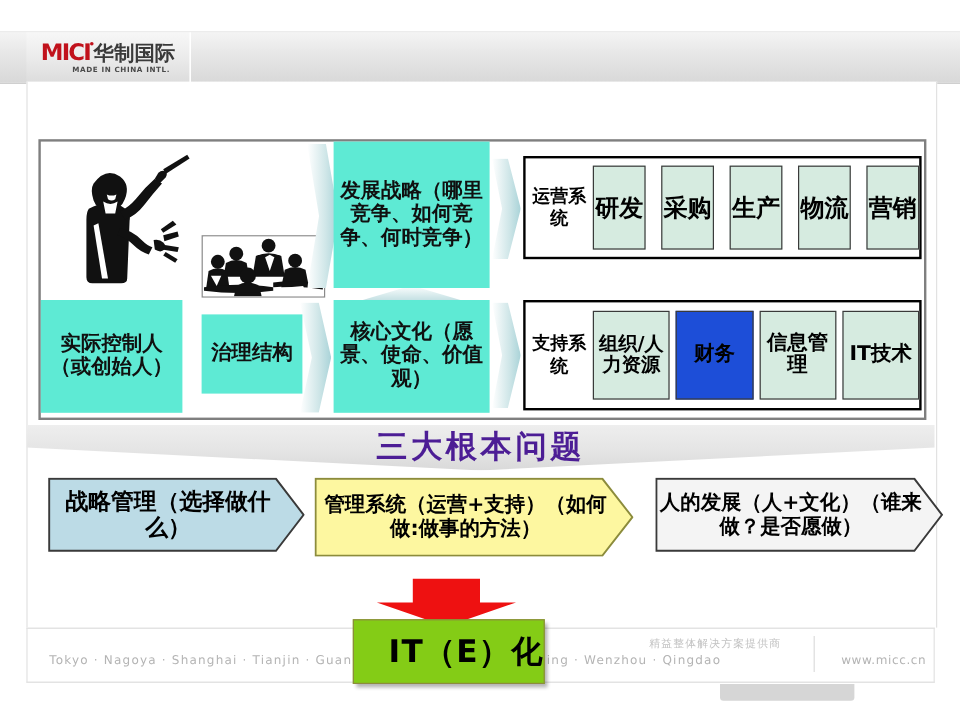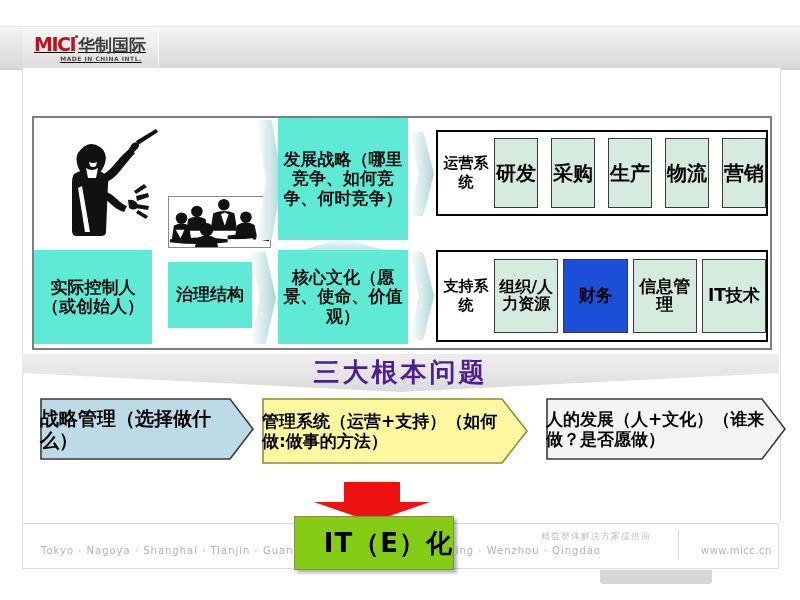--- a/index.html
+++ b/index.html
@@ -28,21 +28,20 @@
   .header-logo-panel {
     position: absolute;
     left: 22px; top: 0;
     width: 136px; height: 42px;
     background: linear-gradient(to bottom, #f7f7f7 0%, #ebebeb 50%, #dcdcdc 100%);
     border-right: 1px solid #ffffff;
     display: flex;
     flex-direction: column;
     align-items: center;
     justify-content: center;
-    text-decoration: underline;
   }
   .logo-row {
     display: flex;
     align-items: flex-end;
     gap: 3px;
     line-height: 1;
   }
   .logo-mici {
     color: #c1121c;
     font-weight: 700;
@@ -218,21 +217,21 @@
     letter-spacing: 3px;
     font-family: "DejaVu Sans", sans-serif;
   }
 
   
   .penta {
     position: absolute;
     display: flex;
     align-items: center;
     justify-content: center;
-    text-align: left;
+    text-align: center;
     font-weight: 700;
     line-height: 1.18;
     color: #000;
     box-sizing: border-box;
     font-family: "DejaVu Sans", sans-serif;
   }
   .penta-body {
     position: absolute;
     left: 0; top: 0;
     width: 100%; height: 100%;

